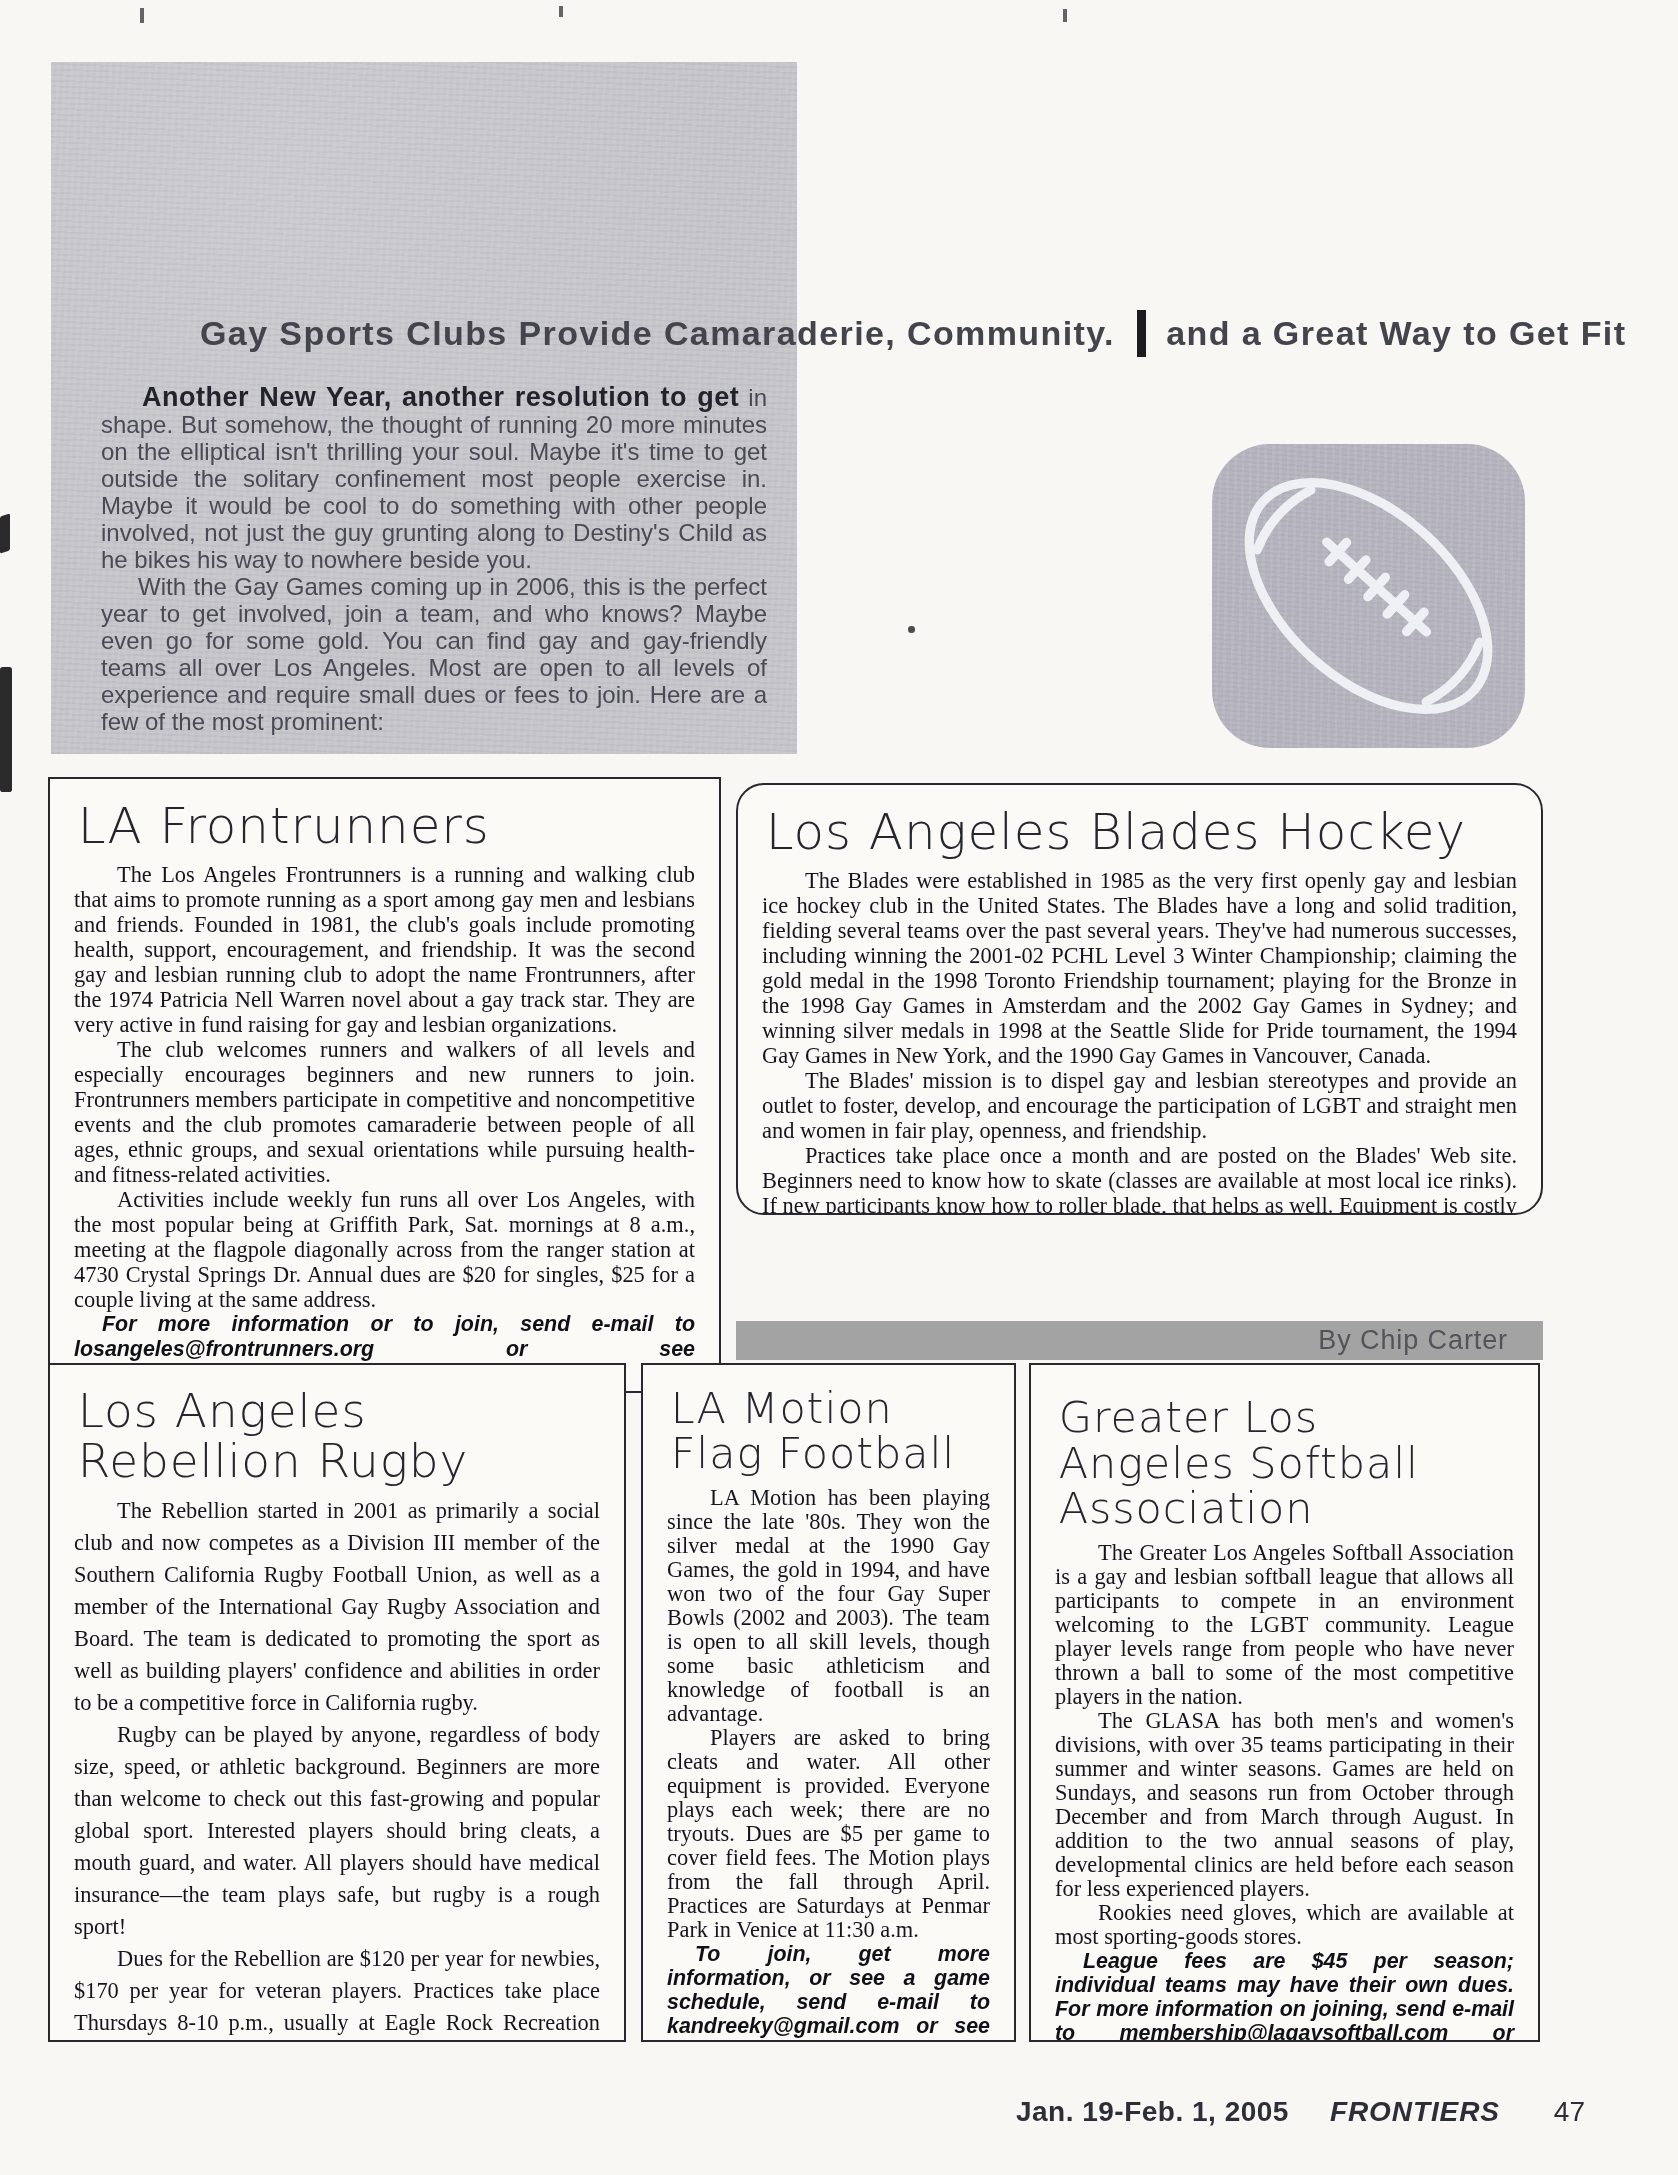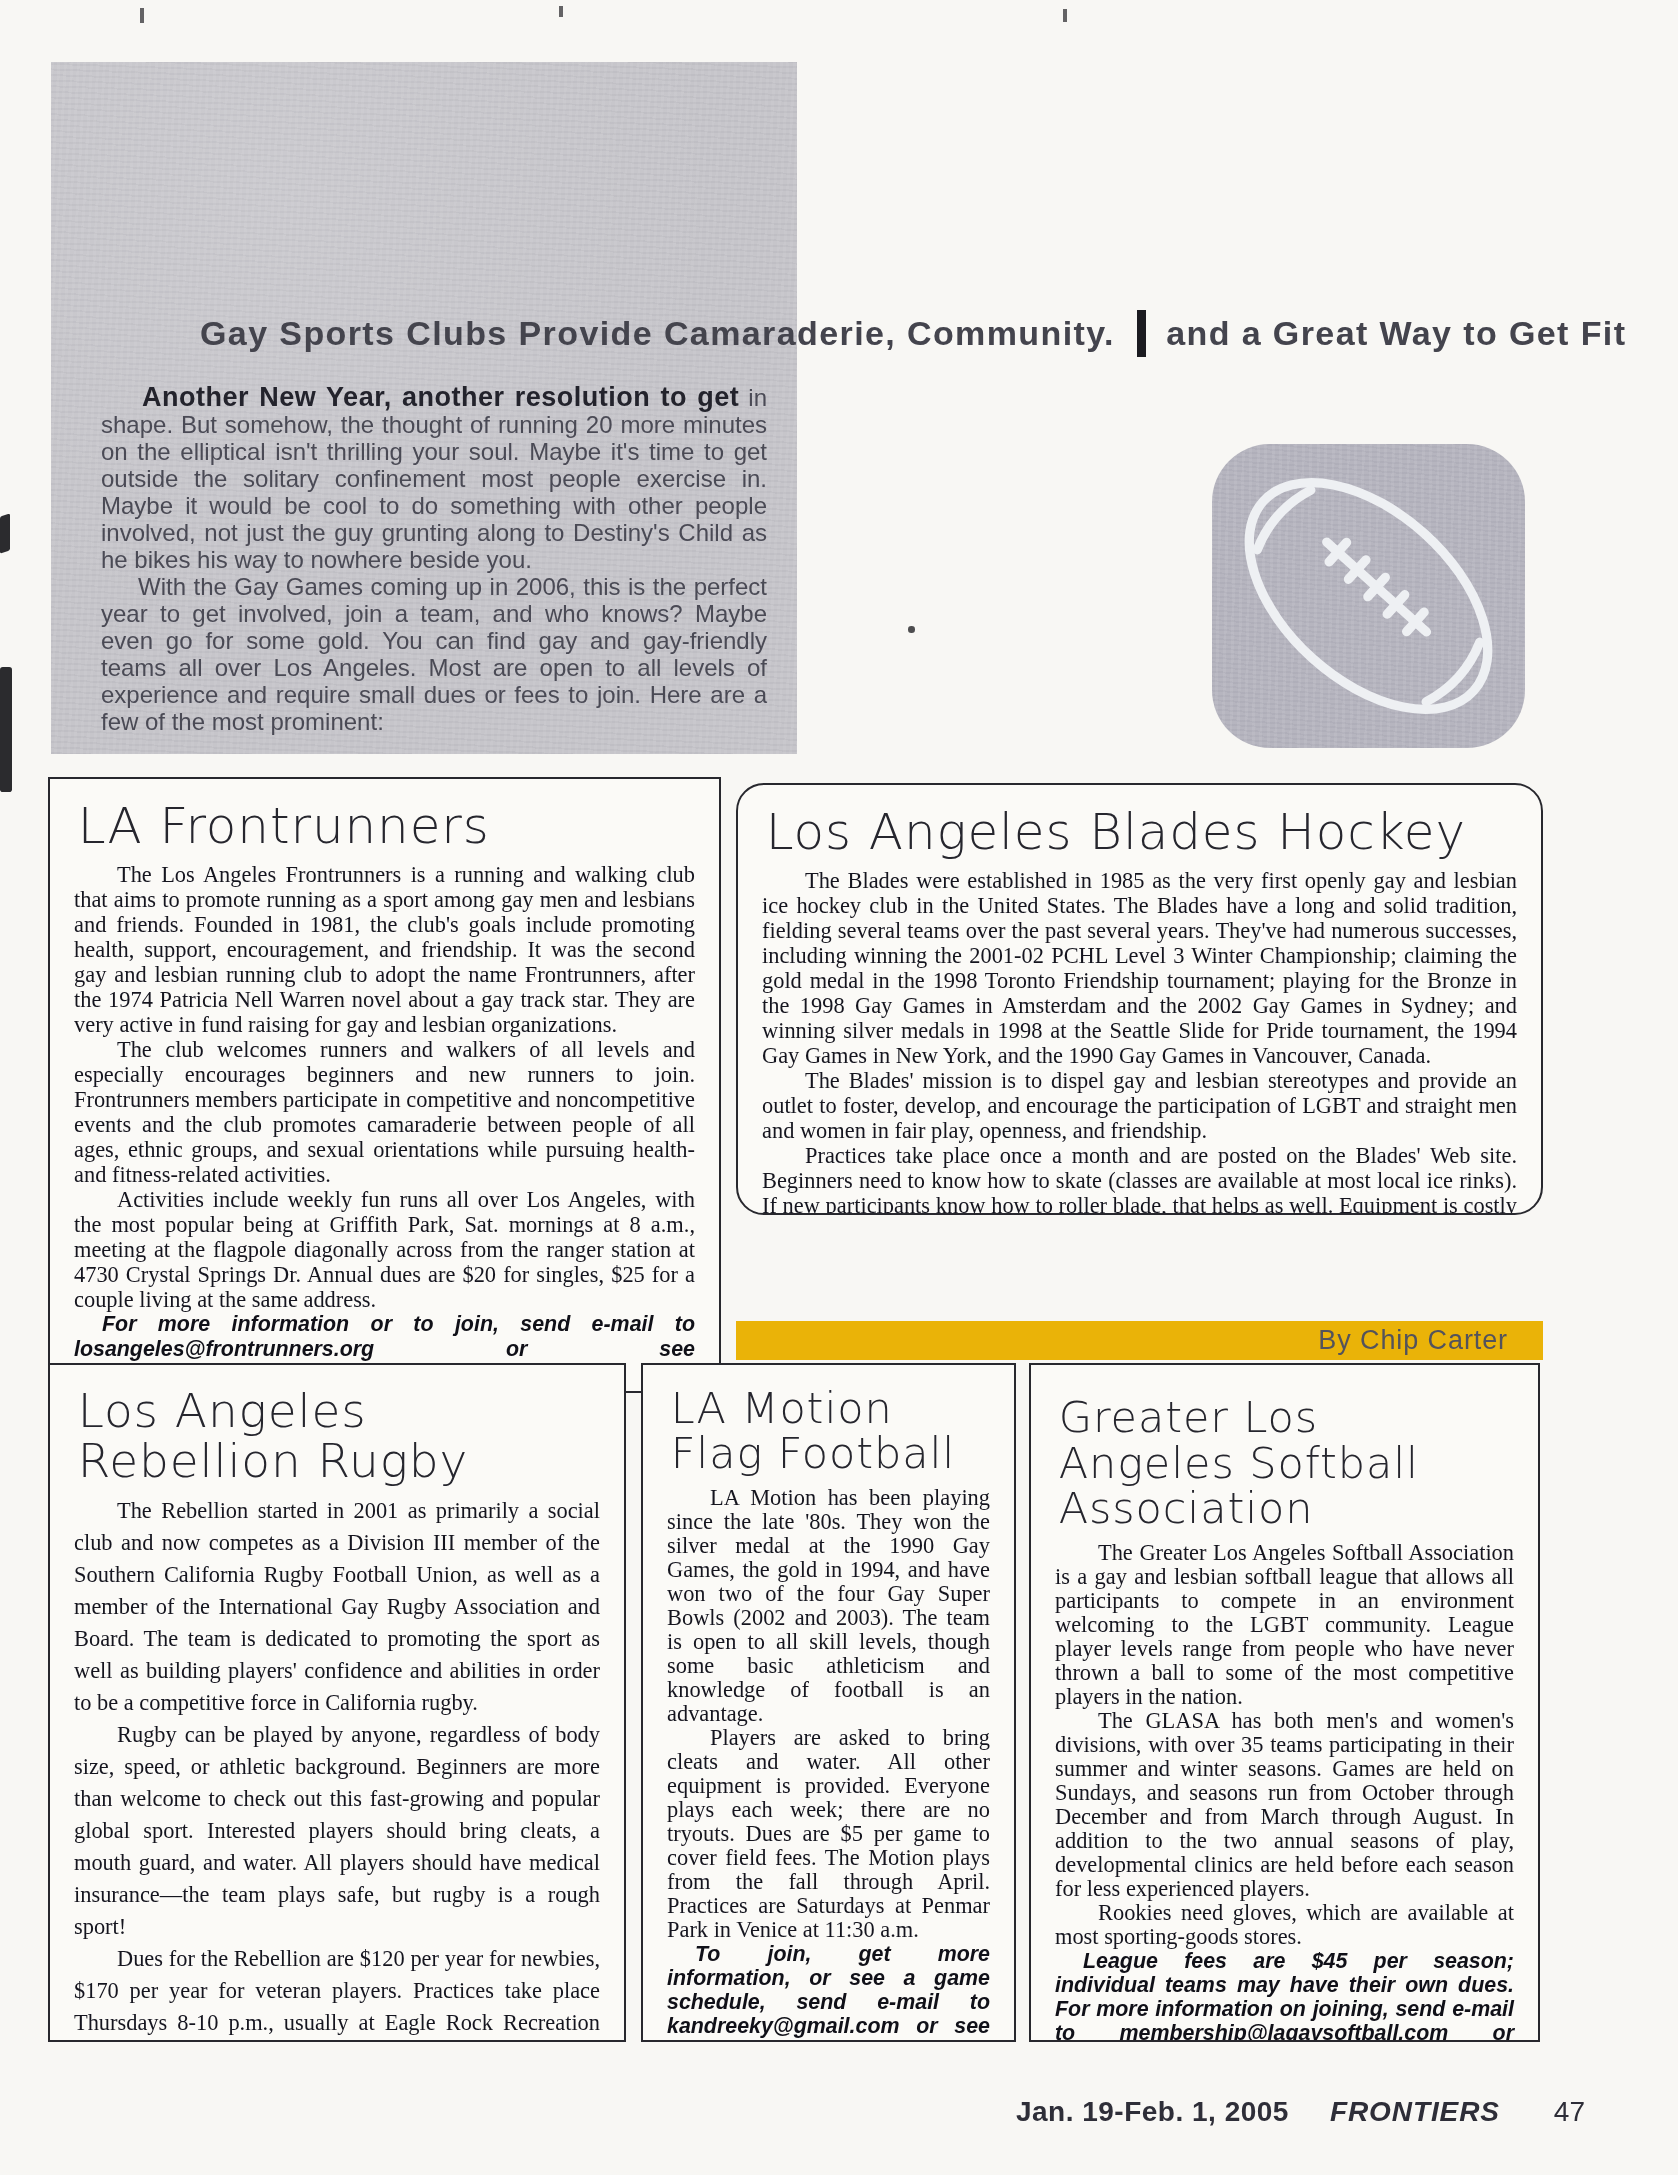--- a/index.html
+++ b/index.html
@@ -68,21 +68,21 @@
     font-size:21.4px;text-indent:28px;overflow-wrap:anywhere;color:#101018;
   }
   .box-frontrunners{left:48px;top:777px;width:673px;height:616px;}
   .box-frontrunners h2{font-size:50px;}
   .box-frontrunners p{line-height:25px;}
   .box-blades{left:736px;top:783px;width:807px;height:432px;border-radius:28px;}
   .box-blades h2{font-size:50px;}
   .box-blades p{line-height:25px;}
   .byline-strip{
     position:absolute;left:736px;top:1321px;width:807px;height:39px;
-    background:#eab308;display:flex;align-items:center;justify-content:flex-end;
+    background:#a3a3a3;display:flex;align-items:center;justify-content:flex-end;
     font-weight:300;font-size:27px;letter-spacing:0.9px;color:#53535c;padding-right:35px;
     box-sizing:border-box;
   }
   .box-rugby{left:48px;top:1363px;width:578px;height:679px;}
   .box-rugby h2{font-size:47px;}
   .box-rugby p{line-height:32px;}
   .box-motion{left:641px;top:1363px;width:375px;height:679px;}
   .box-motion h2{font-size:43px;}
   .box-motion p{line-height:24px;}
   .box-glasa{left:1029px;top:1363px;width:511px;height:679px;}

